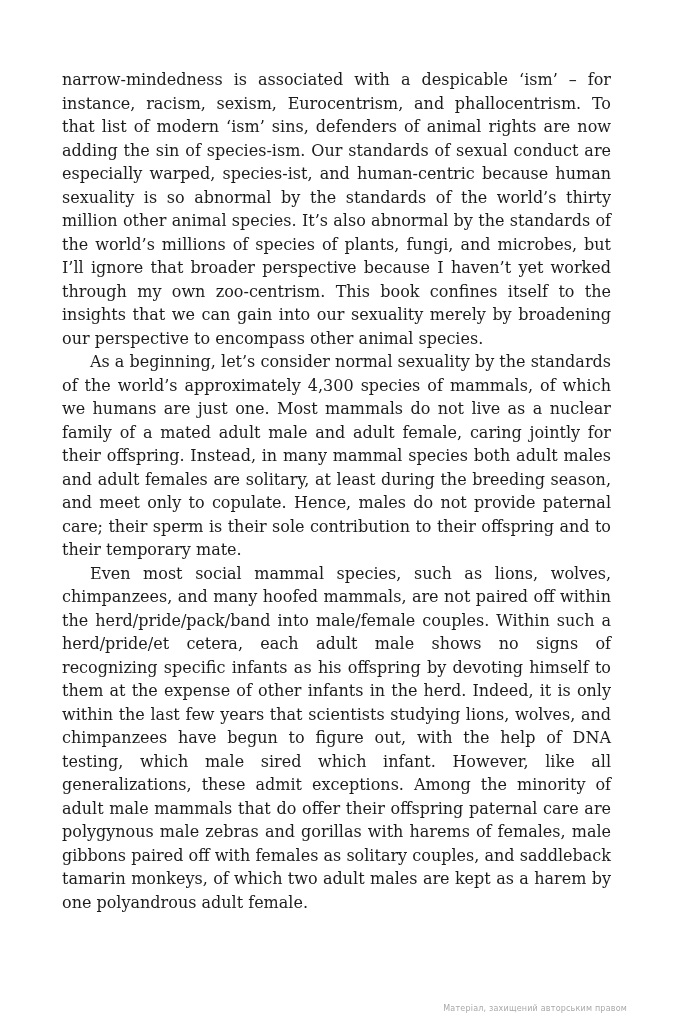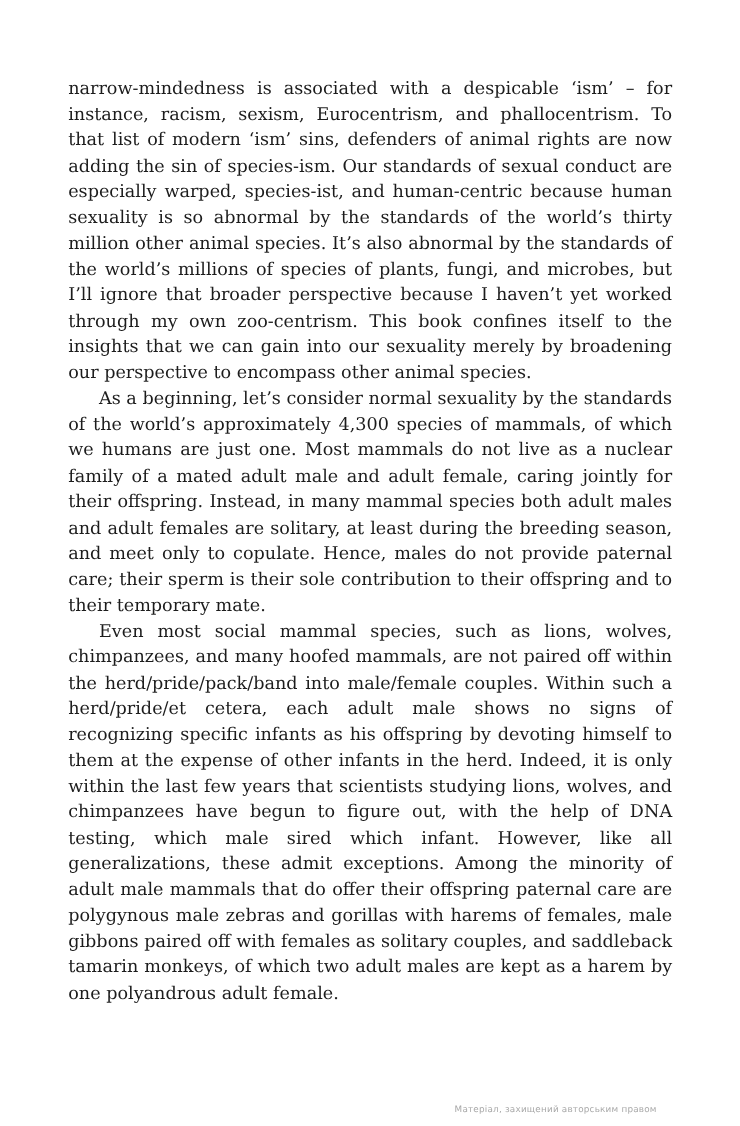--- a/index.html
+++ b/index.html
@@ -27,21 +27,21 @@
   }
   .para {
     margin: 0;
     padding: 0;
   }
   .para.indent {
     text-indent: 28px;
   }
   .watermark {
     position: absolute;
-    right: 76px;
+    right: 46px;
     bottom: 11px;
     font-family: "DejaVu Sans", "Liberation Sans", sans-serif;
     font-size: 8px;
     color: #a8a8a8;
     letter-spacing: 0.2px;
   }
 </style>
 </head>
 <body>
 

